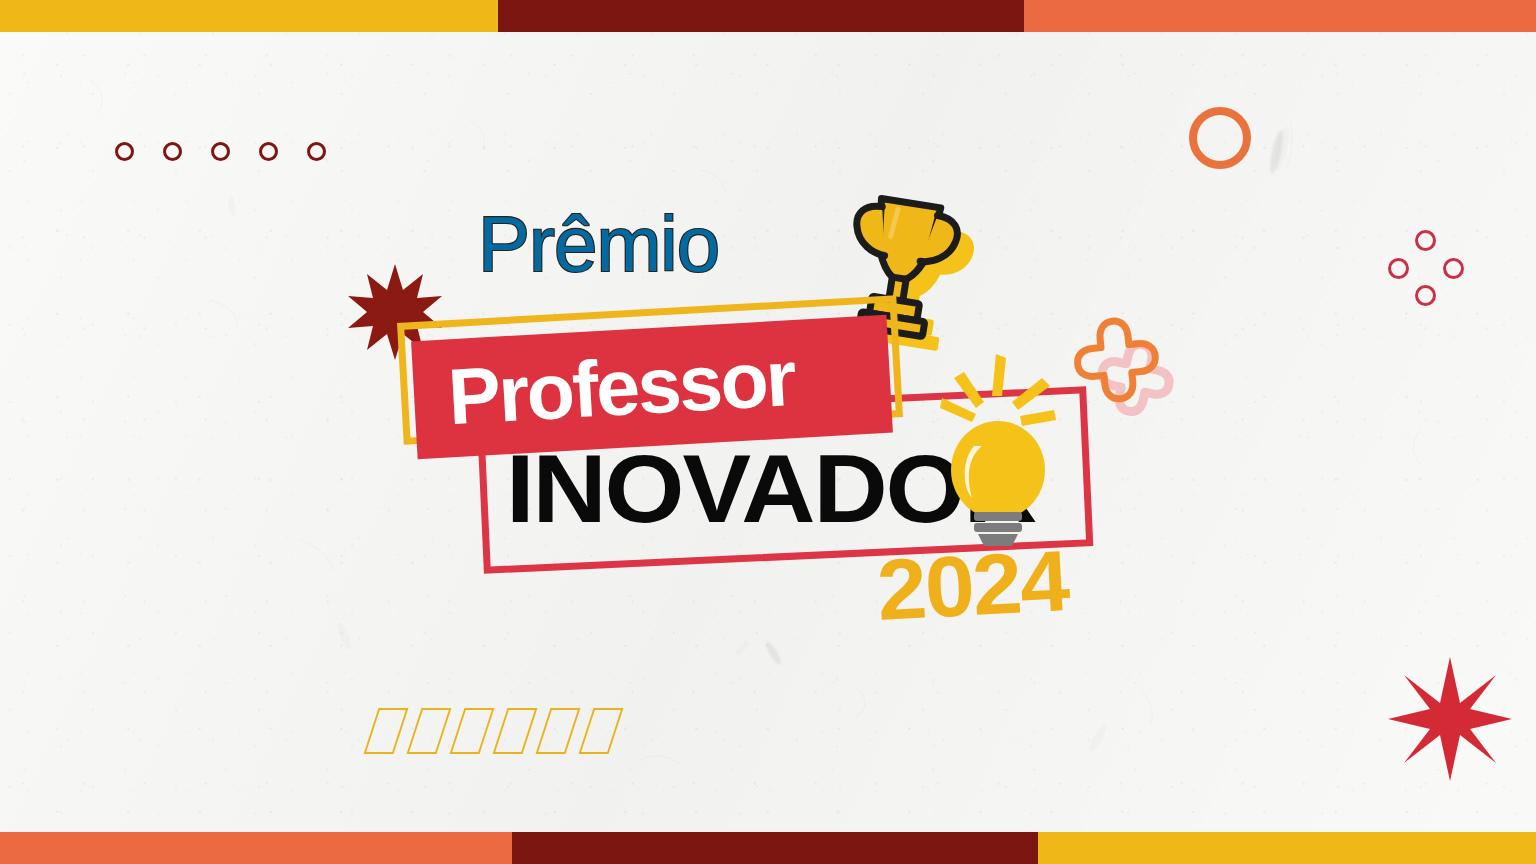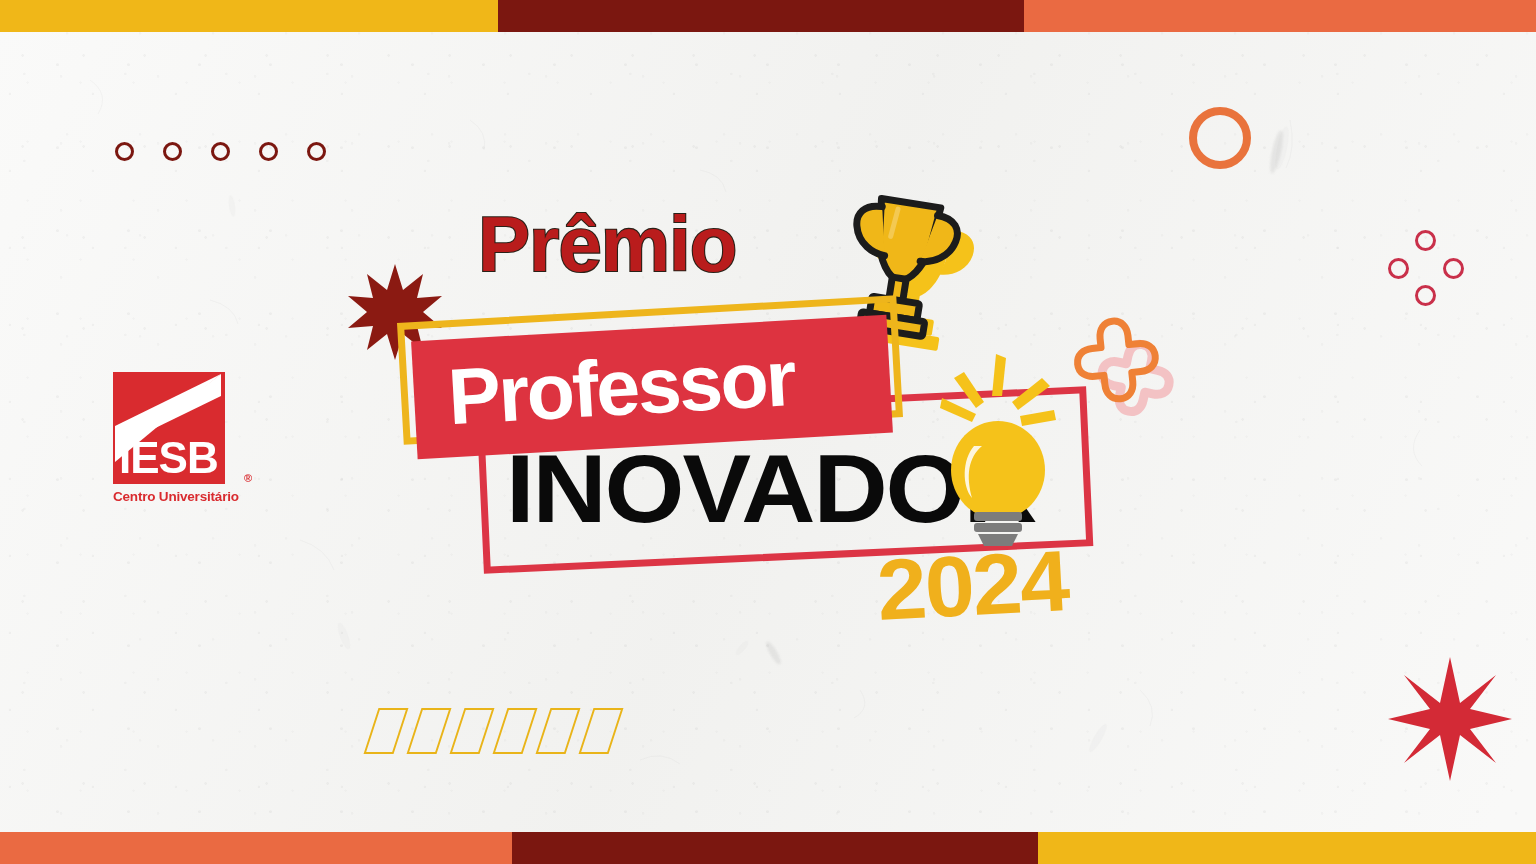--- a/index.html
+++ b/index.html
@@ -139,22 +139,22 @@
   }
 
   
   .headline { position: absolute; left: 0; top: 0; width: 1536px; height: 864px; }
 
   .premio {
     position: absolute;
     left: 478px;
     top: 205px;
     font-size: 78px;
-    font-weight: 700;
-    color: #b91c1c;
+    font-weight: 400;
+    color: #0369a1;
     letter-spacing: -1px;
     font-family: "Liberation Sans", sans-serif;
     -webkit-text-stroke: 2.2px #2a2118;
     paint-order: stroke fill;
     line-height: 1;
   }
 
   
   .banner-outline {
     position: absolute;
@@ -325,33 +325,20 @@
   </svg>
 
   <svg class="deco burst-dark" viewBox="0 0 100 100">
     <polygon fill="#8b1a12" points="50,2 58,28 78,12 72,36 97,34 78,50 97,66 72,64 78,88 58,72 50,98 42,72 22,88 28,64 3,66 22,50 3,34 28,36 22,12 42,28"></polygon>
   </svg>
 
   <svg class="deco star-red" viewBox="0 0 128 128">
     <polygon fill="#d32a36" points="64,2 74,48 110,20 84,54 126,64 84,74 110,108 74,80 64,126 54,80 18,108 44,74 2,64 44,54 18,20 54,48"></polygon>
   </svg>
 
-  <div class="logo-wrap">
-    <div class="logo-mark">
-      <svg class="logo-swoosh" viewBox="0 0 120 116">
-        <path d="M112 4 L6 56 L6 92 L112 4 Z" fill="#ffffff"></path>
-        <path d="M112 4 L34 64 L112 26 Z" fill="#ffffff"></path>
-      </svg>
-      <div class="logo-iesb">IESB</div>
-    </div>
-    <div style="position:relative">
-      <div class="logo-sub">Centro Universitário</div>
-      <span class="logo-reg" style="bottom:20px;">®</span>
-    </div>
-  </div>
 
   <div class="headline">
 
     <div class="premio">Prêmio</div>
 
     <svg class="trophy" viewBox="0 0 165 190">
       <g transform="rotate(9 82 95)">
 
         <g fill="#f5c21a" transform="translate(13,12)">
           <path d="M44 14 L104 14 L100 52 C97 76 84 92 74 92 C64 92 51 76 48 52 Z"></path>

